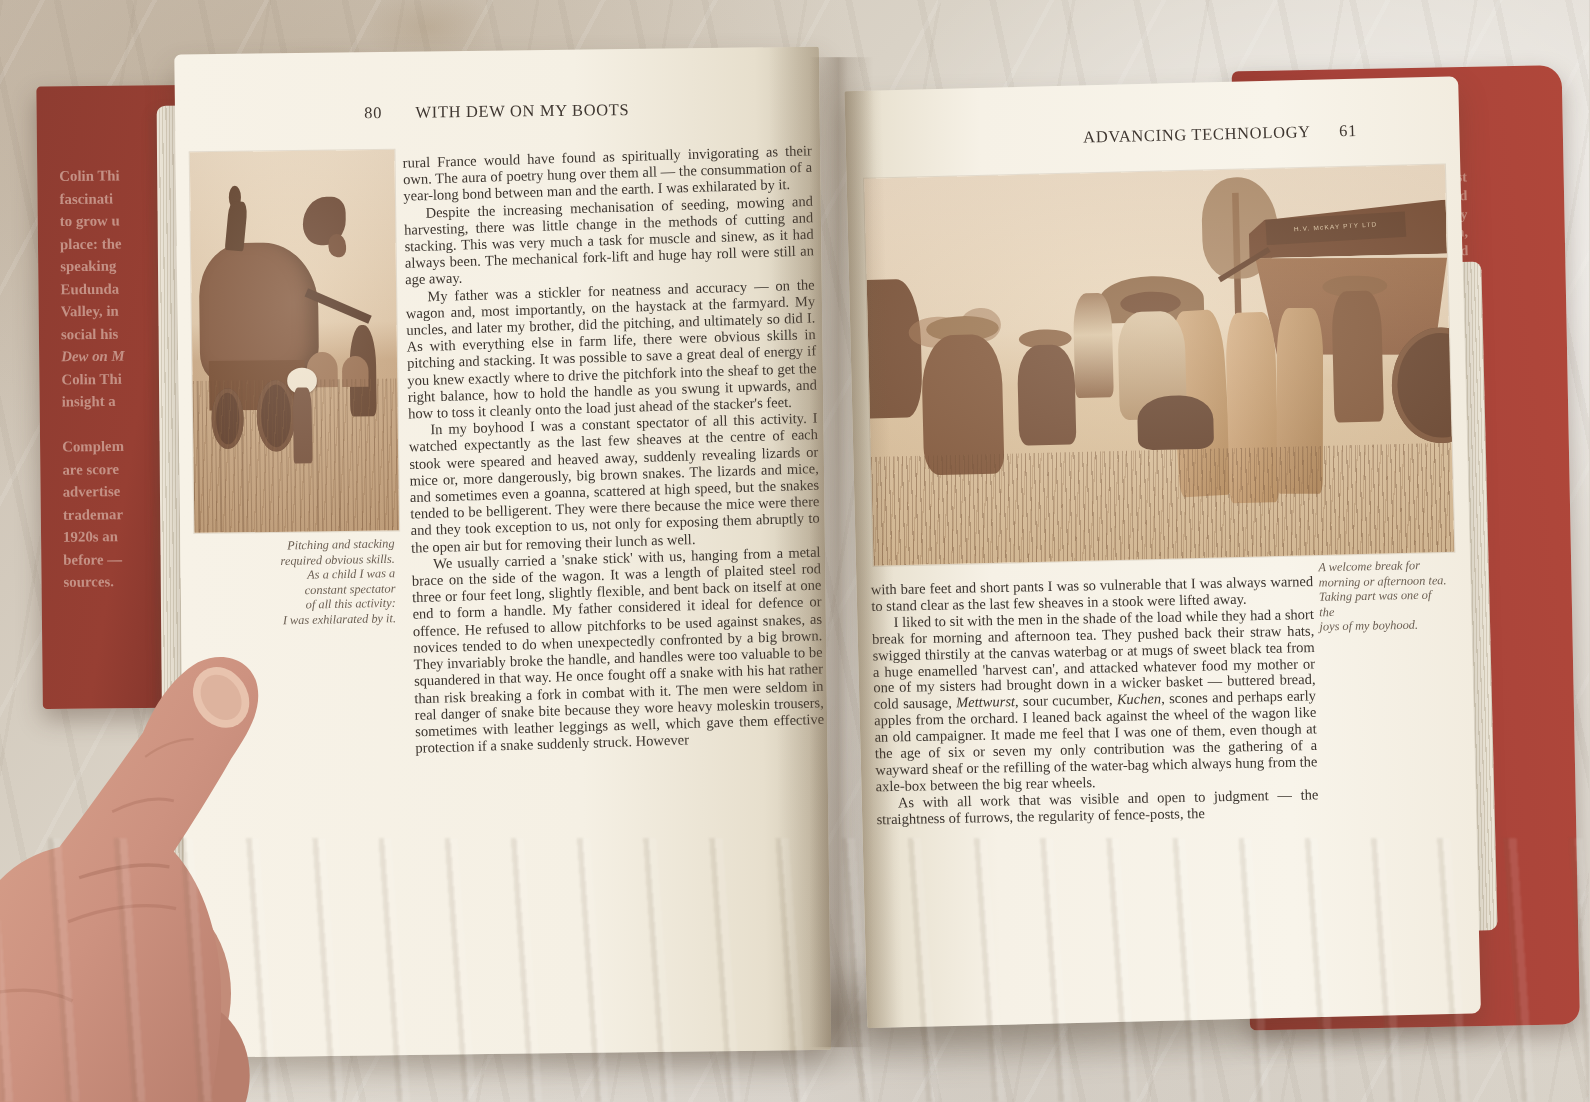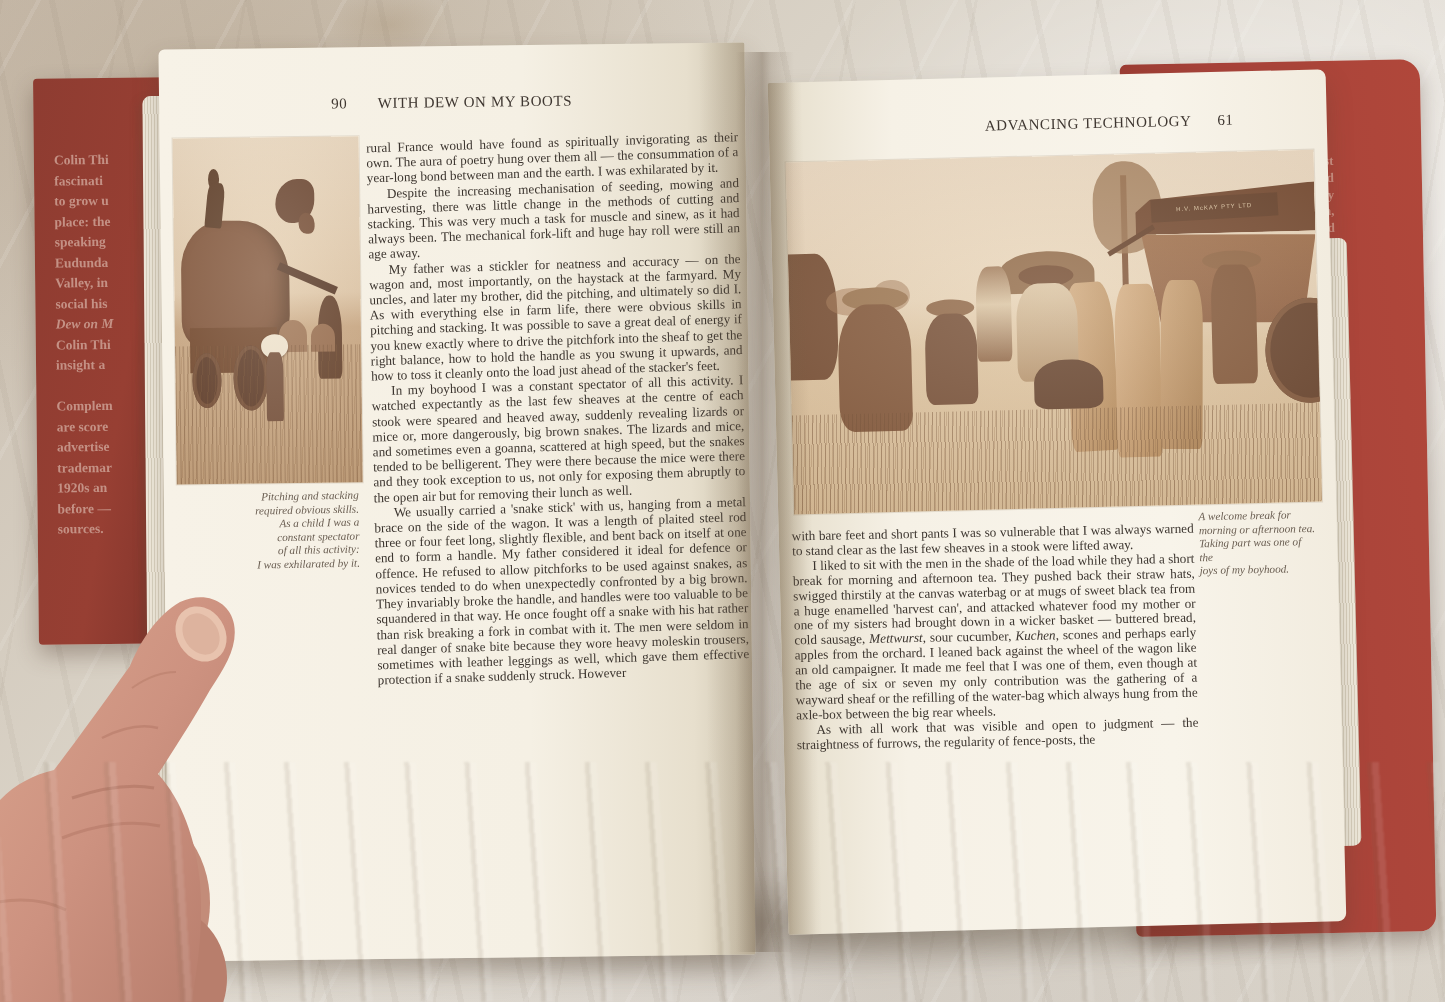--- a/index.html
+++ b/index.html
@@ -128,21 +128,21 @@
 
 ia in</span></div>
   </div>
 
   <div class="edge edge-left"></div>
   <div class="edge edge-right"></div>
   <div class="edge-bottom-right edge"></div>
 
   <div class="page page-left">
     <div class="runhead" style="left:172px;top:48px;">
-      <span class="pagenum">90</span>
+      <span class="pagenum">80</span>
       <span style="margin-left:26px;">WITH DEW ON MY BOOTS</span>
     </div>
 
     <div class="photo photo-left">
       <div style="left:4%;top:24%;width:58%;height:37%;background:#7b4f36;border-radius:38% 46% 26% 22%;box-shadow:inset -8px -6px 14px rgba(60,35,20,.5);"></div>
       <div style="left:8%;top:55%;width:47%;height:13%;background:#6b4026;"></div>
       <div style="left:9%;top:62%;width:16%;height:16%;border-radius:50%;background:#553322;box-shadow:inset 0 0 0 4px #6e4730;"></div>
       <div style="left:31%;top:60%;width:19%;height:19%;border-radius:50%;background:#553322;box-shadow:inset 0 0 0 4px #6e4730;"></div>
       <div style="left:19%;top:9%;width:6%;height:6%;border-radius:50%;background:#53331f;"></div>
       <div style="left:18%;top:13%;width:9%;height:13%;background:#53331f;border-radius:30% 30% 10% 10%;transform:rotate(6deg);"></div>

